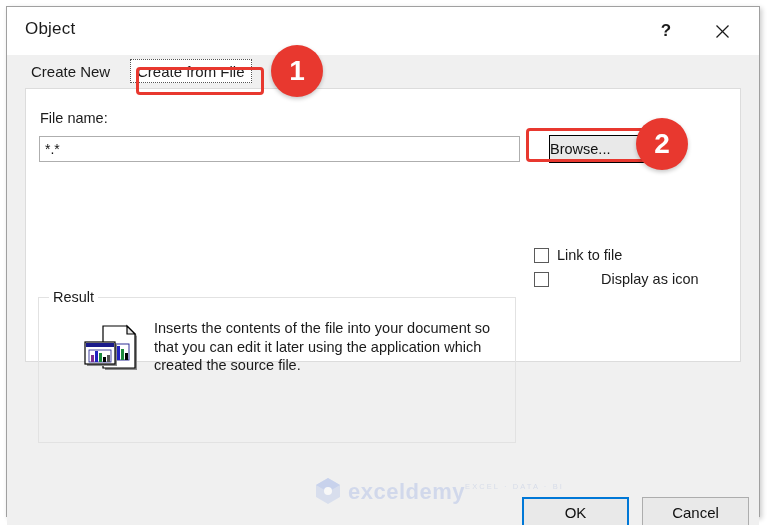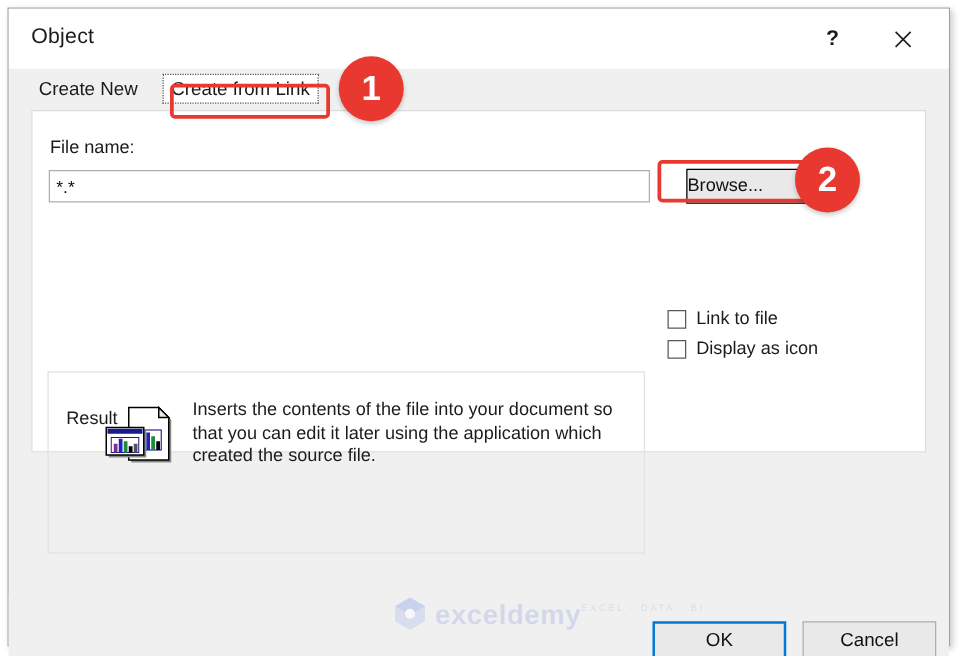--- a/index.html
+++ b/index.html
@@ -171,41 +171,40 @@
     box-sizing: border-box;
     margin-right: 8px;
     flex: 0 0 auto;
   }
   .checkrow .lbl {
     font-size: 14.5px;
     color: #1b1b1b;
     white-space: nowrap;
   }
   .chk-link    { left: 508px; top: 158px; }
-  .chk-display { left: 508px; top: 182px; }
+  .chk-display { left: 508px; top: 182px; gap: 44px; }
 
   
   .groupbox {
     position: absolute;
     left: 12px;
     top: 208px;
     width: 478px;
     height: 146px;
     border: 1px solid #e2e2e2;
     box-sizing: border-box;
   }
   .groupbox-title {
     position: absolute;
     left: 10px;
     top: -9px;
     background: #ffffff;
     padding: 0 4px;
     font-size: 14.5px;
     color: #1b1b1b;
-    margin-top: 38px;
   }
   .result-inner {
     position: absolute;
     left: 0; top: 0;
     width: 100%; height: 100%;
   }
   .result-icon {
     position: absolute;
     left: 44px;
     top: 26px;
@@ -329,21 +328,21 @@
       </div>
     </div>
 
     <div class="dialog-body">
 
       <div class="tabstrip">
         <div class="tab tab-create-new">
           <span>Create New</span>
         </div>
         <div class="tab tab-create-from-file">
-          <span>Create from Link</span>
+          <span>Create from File</span>
         </div>
       </div>
 
       <div class="content-panel">
 
         <div class="field-label">File name:</div>
 
         <input class="filename-input" type="text" value="*.*" style="">
 
         <div class="browse-btn">

